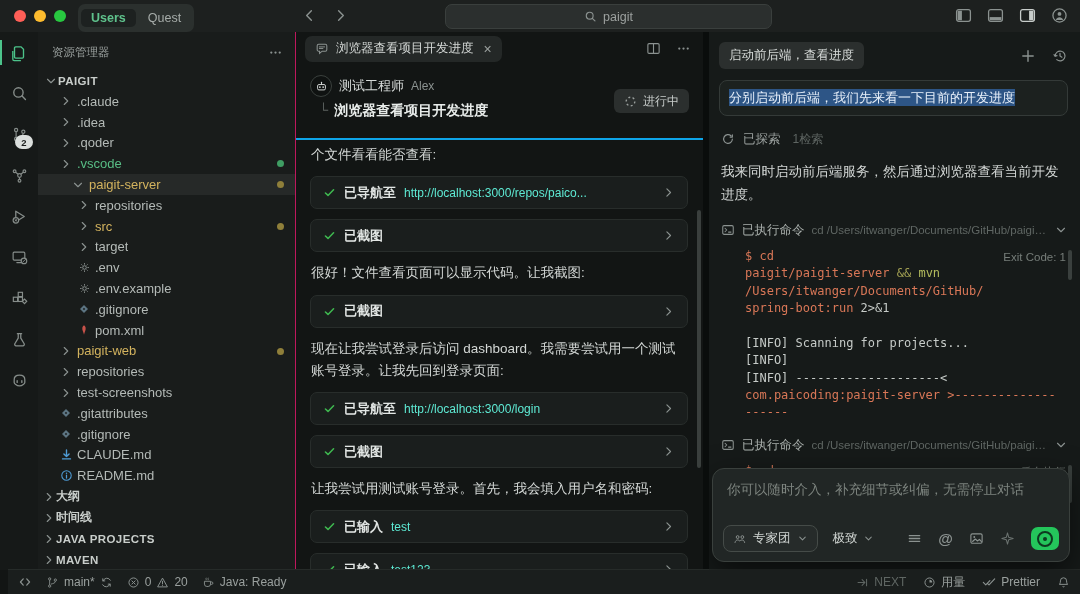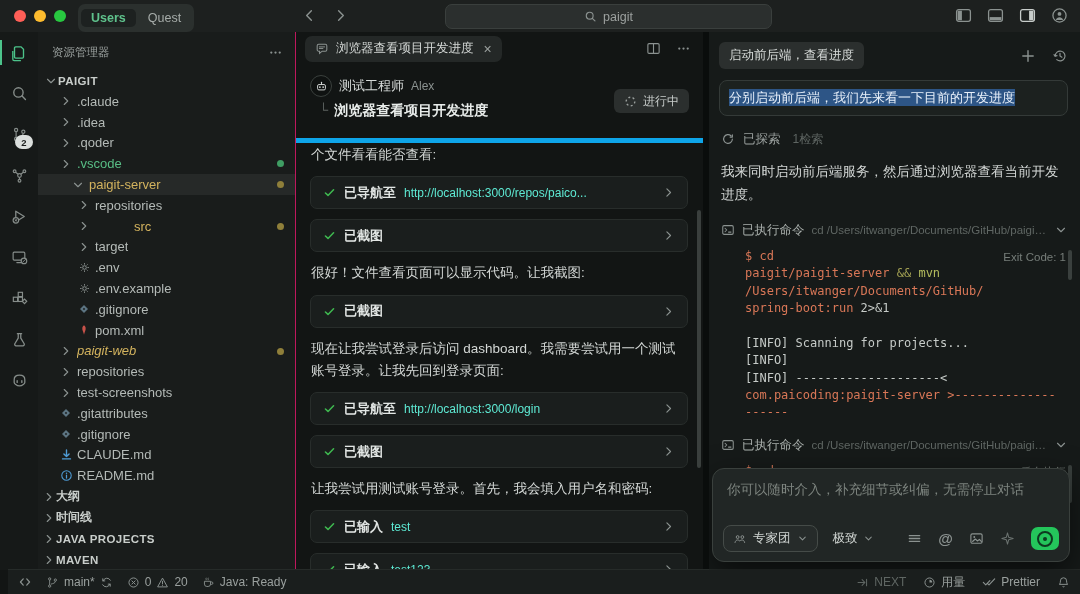--- a/index.html
+++ b/index.html
@@ -46,21 +46,21 @@
   .root-row,.sect-row{height:21px;display:flex;align-items:center;font-weight:700;color:#c9cecb;font-size:11.5px;letter-spacing:.4px}
   .sect-cjk{font-size:12px;letter-spacing:0}
 
   
   .editor{position:absolute;top:32px;left:296px;width:407px;bottom:24px;background:#121514}
   .tabstrip{position:relative;height:33px;display:flex;align-items:center;padding-left:9px}
   .etab{height:26px;display:flex;align-items:center;gap:7px;background:#242827;border-radius:7px;padding:0 10px;
         color:#d4d8d6;font-size:12.5px}
   .etab .close{color:#9aa09e;font-size:14px;margin-left:3px}
   .strip-icons{position:absolute;right:12px;top:0;height:33px;display:flex;align-items:center;gap:15px}
-  .ehead{position:relative;height:63px;border-bottom:5px solid #0ea5e9;padding:10px 14px 0 14px}
+  .ehead{position:relative;height:63px;border-bottom:2px solid #0ea5e9;padding:10px 14px 0 14px}
   .agent-line{display:flex;align-items:center;gap:7px}
   .avatar{width:20px;height:20px;border-radius:50%;background:#0f1211;border:1px solid #3a403d;
           display:flex;align-items:center;justify-content:center}
   .agent-role{color:#d6dad8;font-size:13px}
   .agent-name{color:#8b9290;font-size:12px}
   .task-line{display:flex;align-items:center;margin:5px 0 0 9px;gap:6px}
   .elbow{color:#5d6461;font-size:13px;position:relative;top:-2px}
   .task-title{color:#e8ecea;font-weight:700;font-size:14px}
   .status-pill{position:absolute;right:14px;top:24px;height:24px;background:#2b2f2e;border-radius:6px;
                display:flex;align-items:center;gap:6px;padding:0 10px;color:#c8cdcb;font-size:12px}
@@ -329,21 +329,21 @@
           <span class="tdot dot-gold"></span>
         </div>
         <div class="tree-row" style="padding-left: 38px;">
           <span class="tw ico">
             <svg width="14" height="14" viewBox="0 0 16 16">
               <path d="M6 4l4 4-4 4" fill="none" stroke="currentColor" stroke-width="1.3" stroke-linecap="round" stroke-linejoin="round"></path>
             </svg>
           </span>
           <span class="tlabel ">repositories</span>
         </div>
-        <div class="tree-row" style="padding-left: 38px; gap: 39px;">
+        <div class="tree-row" style="padding-left: 38px;">
           <span class="tw ico">
             <svg width="14" height="14" viewBox="0 0 16 16">
               <path d="M6 4l4 4-4 4" fill="none" stroke="currentColor" stroke-width="1.3" stroke-linecap="round" stroke-linejoin="round"></path>
             </svg>
           </span>
           <span class="tlabel c-yellow">src</span>
           <span class="tdot dot-gold"></span>
         </div>
         <div class="tree-row" style="padding-left: 38px;">
           <span class="tw ico">
@@ -385,21 +385,21 @@
           <span class="tlabel ">.gitignore</span>
         </div>
         <div class="tree-row" style="padding-left: 38px;">
           <span class="tw ico">
             <svg width="12" height="12" viewBox="0 0 16 16">
               <path d="M8 1.8c2.2 1.5 3 4.4 1.6 7.6-.8 1.9-1.3 3.6-1.6 5-.3-1.4-.8-3.1-1.6-5C5 6.2 5.8 3.3 8 1.8z" fill="#c7524a"></path>
             </svg>
           </span>
           <span class="tlabel ">pom.xml</span>
         </div>
-        <div class="tree-row" style="padding-left: 20px; font-style: italic;">
+        <div class="tree-row" style="padding-left: 20px;">
           <span class="tw ico">
             <svg width="14" height="14" viewBox="0 0 16 16">
               <path d="M6 4l4 4-4 4" fill="none" stroke="currentColor" stroke-width="1.3" stroke-linecap="round" stroke-linejoin="round"></path>
             </svg>
           </span>
           <span class="tlabel c-yellow">paigit-web</span>
           <span class="tdot dot-gold"></span>
         </div>
         <div class="tree-row" style="padding-left: 20px;">
           <span class="tw ico">

